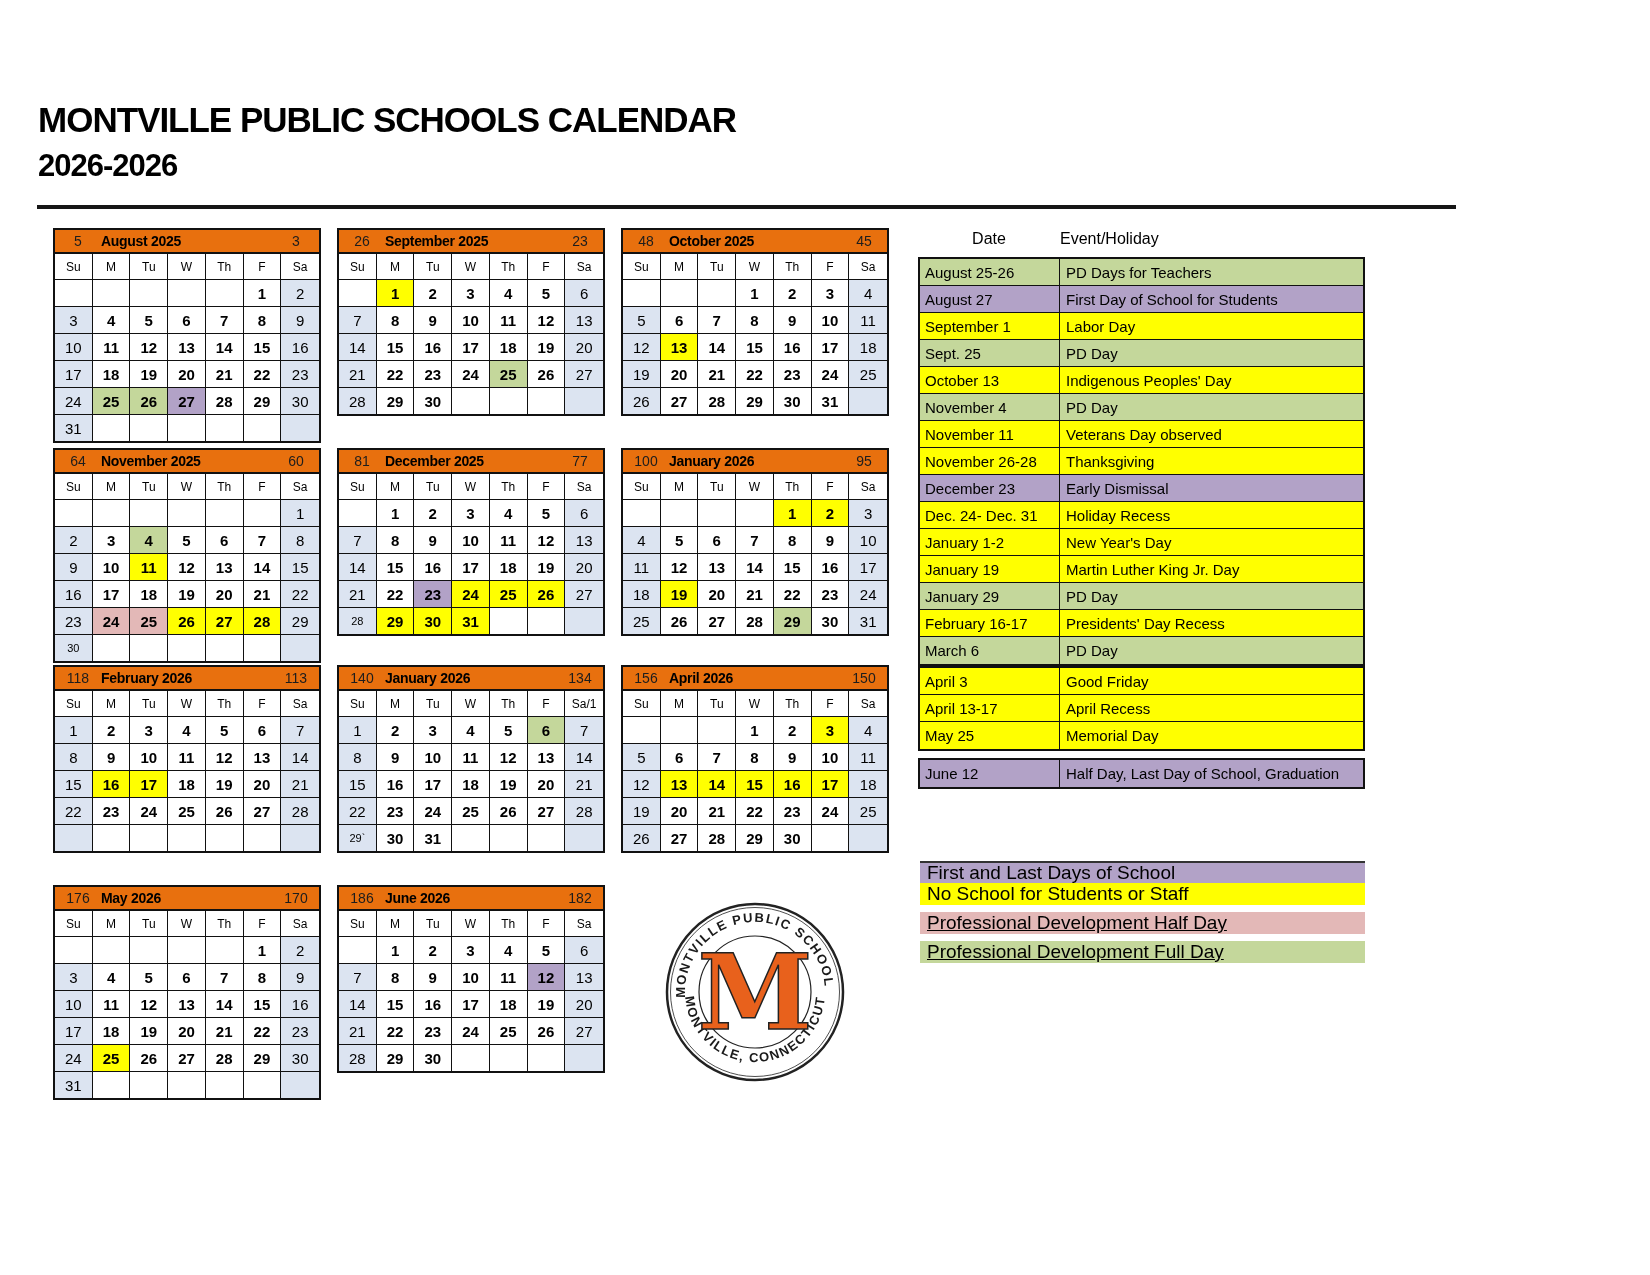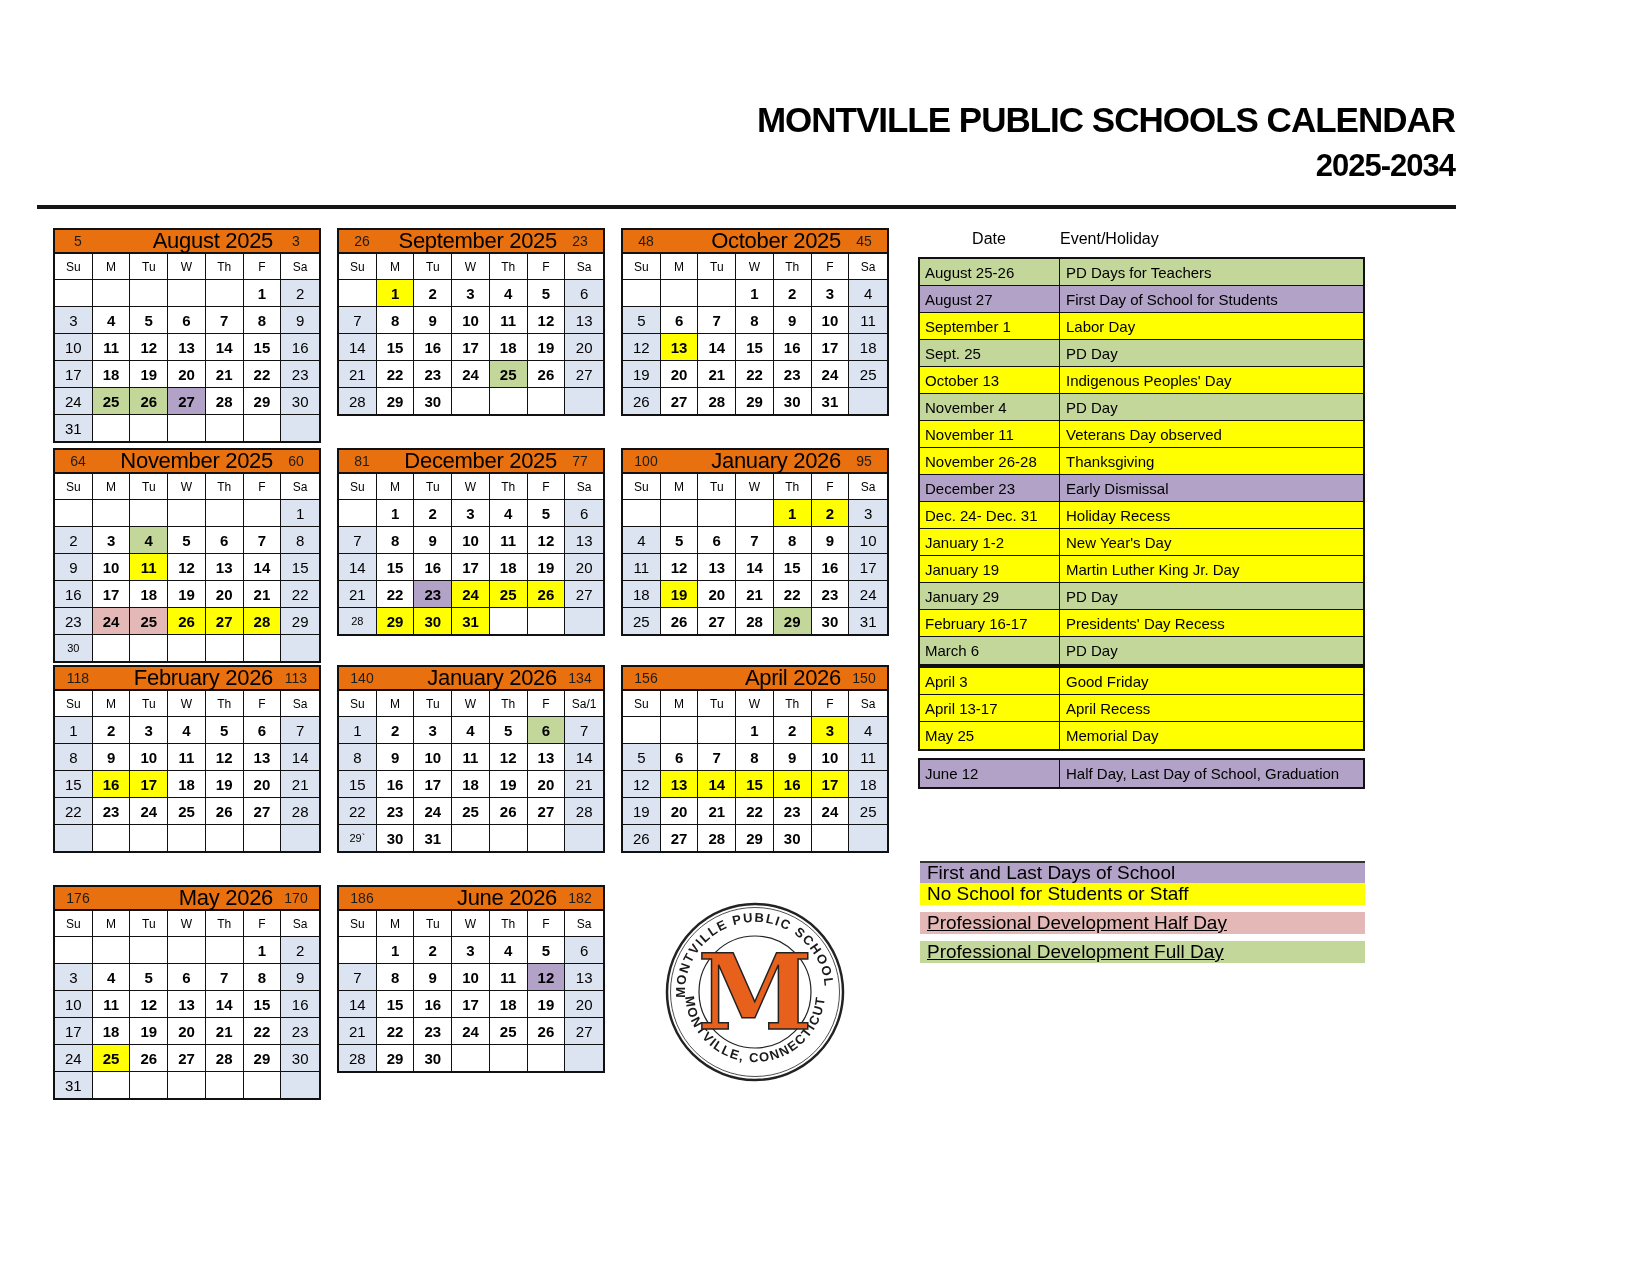--- a/index.html
+++ b/index.html
@@ -4,34 +4,34 @@
 <style>
   :root{
     --orange:#E8700E; --yellow:#FFFF00; --green:#C4D79B; --purple:#B2A2C7;
     --pink:#E3B8B7; --weekend:#DCE4F1; --logo_orange:#E8611C; --ink:#111;
   }
   *{box-sizing:border-box; margin:0; padding:0;}
   body{background:#fff; font-family:"Liberation Sans", sans-serif; color:#000;}
   #page{position:relative; width:1650px; height:1275px; background:#fff; overflow:hidden;}
 
   
-  .title-block{position:absolute; left:38px; top:100px; width:1417px; text-align:right;}
+  .title-block{position:absolute; left:38px; top:100px; width:1417px; text-align:left;}
   .title-line1{font-size:35px; font-weight:700; letter-spacing:-1px;}
   .title-line2{font-size:31px; font-weight:700; letter-spacing:-1px; margin-top:8px;}
   .title-rule{position:absolute; left:37px; top:205px; width:1419px; height:4px; background:#161616;}
 
   
   #months{position:absolute; left:53px; top:228px; display:grid;
           grid-template-columns:repeat(3,268px); column-gap:16px;
           grid-template-rows:220px 217px 220px auto; align-items:start;}
   .month{width:268px; border:2px solid var(--ink); background:#fff;}
   .m-header{height:24px; background:var(--orange); border-bottom:2px solid var(--ink);
             display:flex; align-items:center;}
   .m-count{width:46px; text-align:center; font-size:14px; color:#1d1d1d;}
-  .m-name{flex:1; text-align:right; font-size:22px; font-weight:400; letter-spacing:-0.3px;}
+  .m-name{flex:1; text-align:left; font-size:14px; font-weight:700; letter-spacing:-0.3px;}
   .row{display:grid; grid-template-columns:repeat(7,1fr); border-bottom:1px solid var(--ink);}
   .month .row:last-child{border-bottom:none;}
   .dayrow .dcell{height:25px; font-size:12px; display:flex; align-items:center; justify-content:center;
                  border-right:1px solid var(--ink); background:#fff;}
   .dayrow .dcell:last-child{border-right:none;}
   .week .cell{height:26px; font-size:15px; display:flex; align-items:center; justify-content:center;
               border-right:1px solid var(--ink); background:#fff;}
   .week .cell:last-child{border-right:none;}
   .cell.bold{font-weight:700;}
   .cell.wknd{background:var(--weekend);}
@@ -69,21 +69,21 @@
   .seal-m{font-family:"DejaVu Serif", serif; font-weight:700; font-size:104px;
           fill:var(--logo_orange); stroke:#222; stroke-width:1.5px;}
 </style>
 </head>
 <body>
 
 <div id="page">
 
   <div class="title-block">
     <div class="title-line1">MONTVILLE PUBLIC SCHOOLS CALENDAR</div>
-    <div class="title-line2">2025-2034</div>
+    <div class="title-line2">2026-2026</div>
   </div>
   <div class="title-rule"></div>
 
   <div id="months">
       <div class="month">
         <div class="m-header">
           <div class="m-count">5</div>
           <div class="m-name">August 2025</div>
           <div class="m-count">3</div>
         </div>

